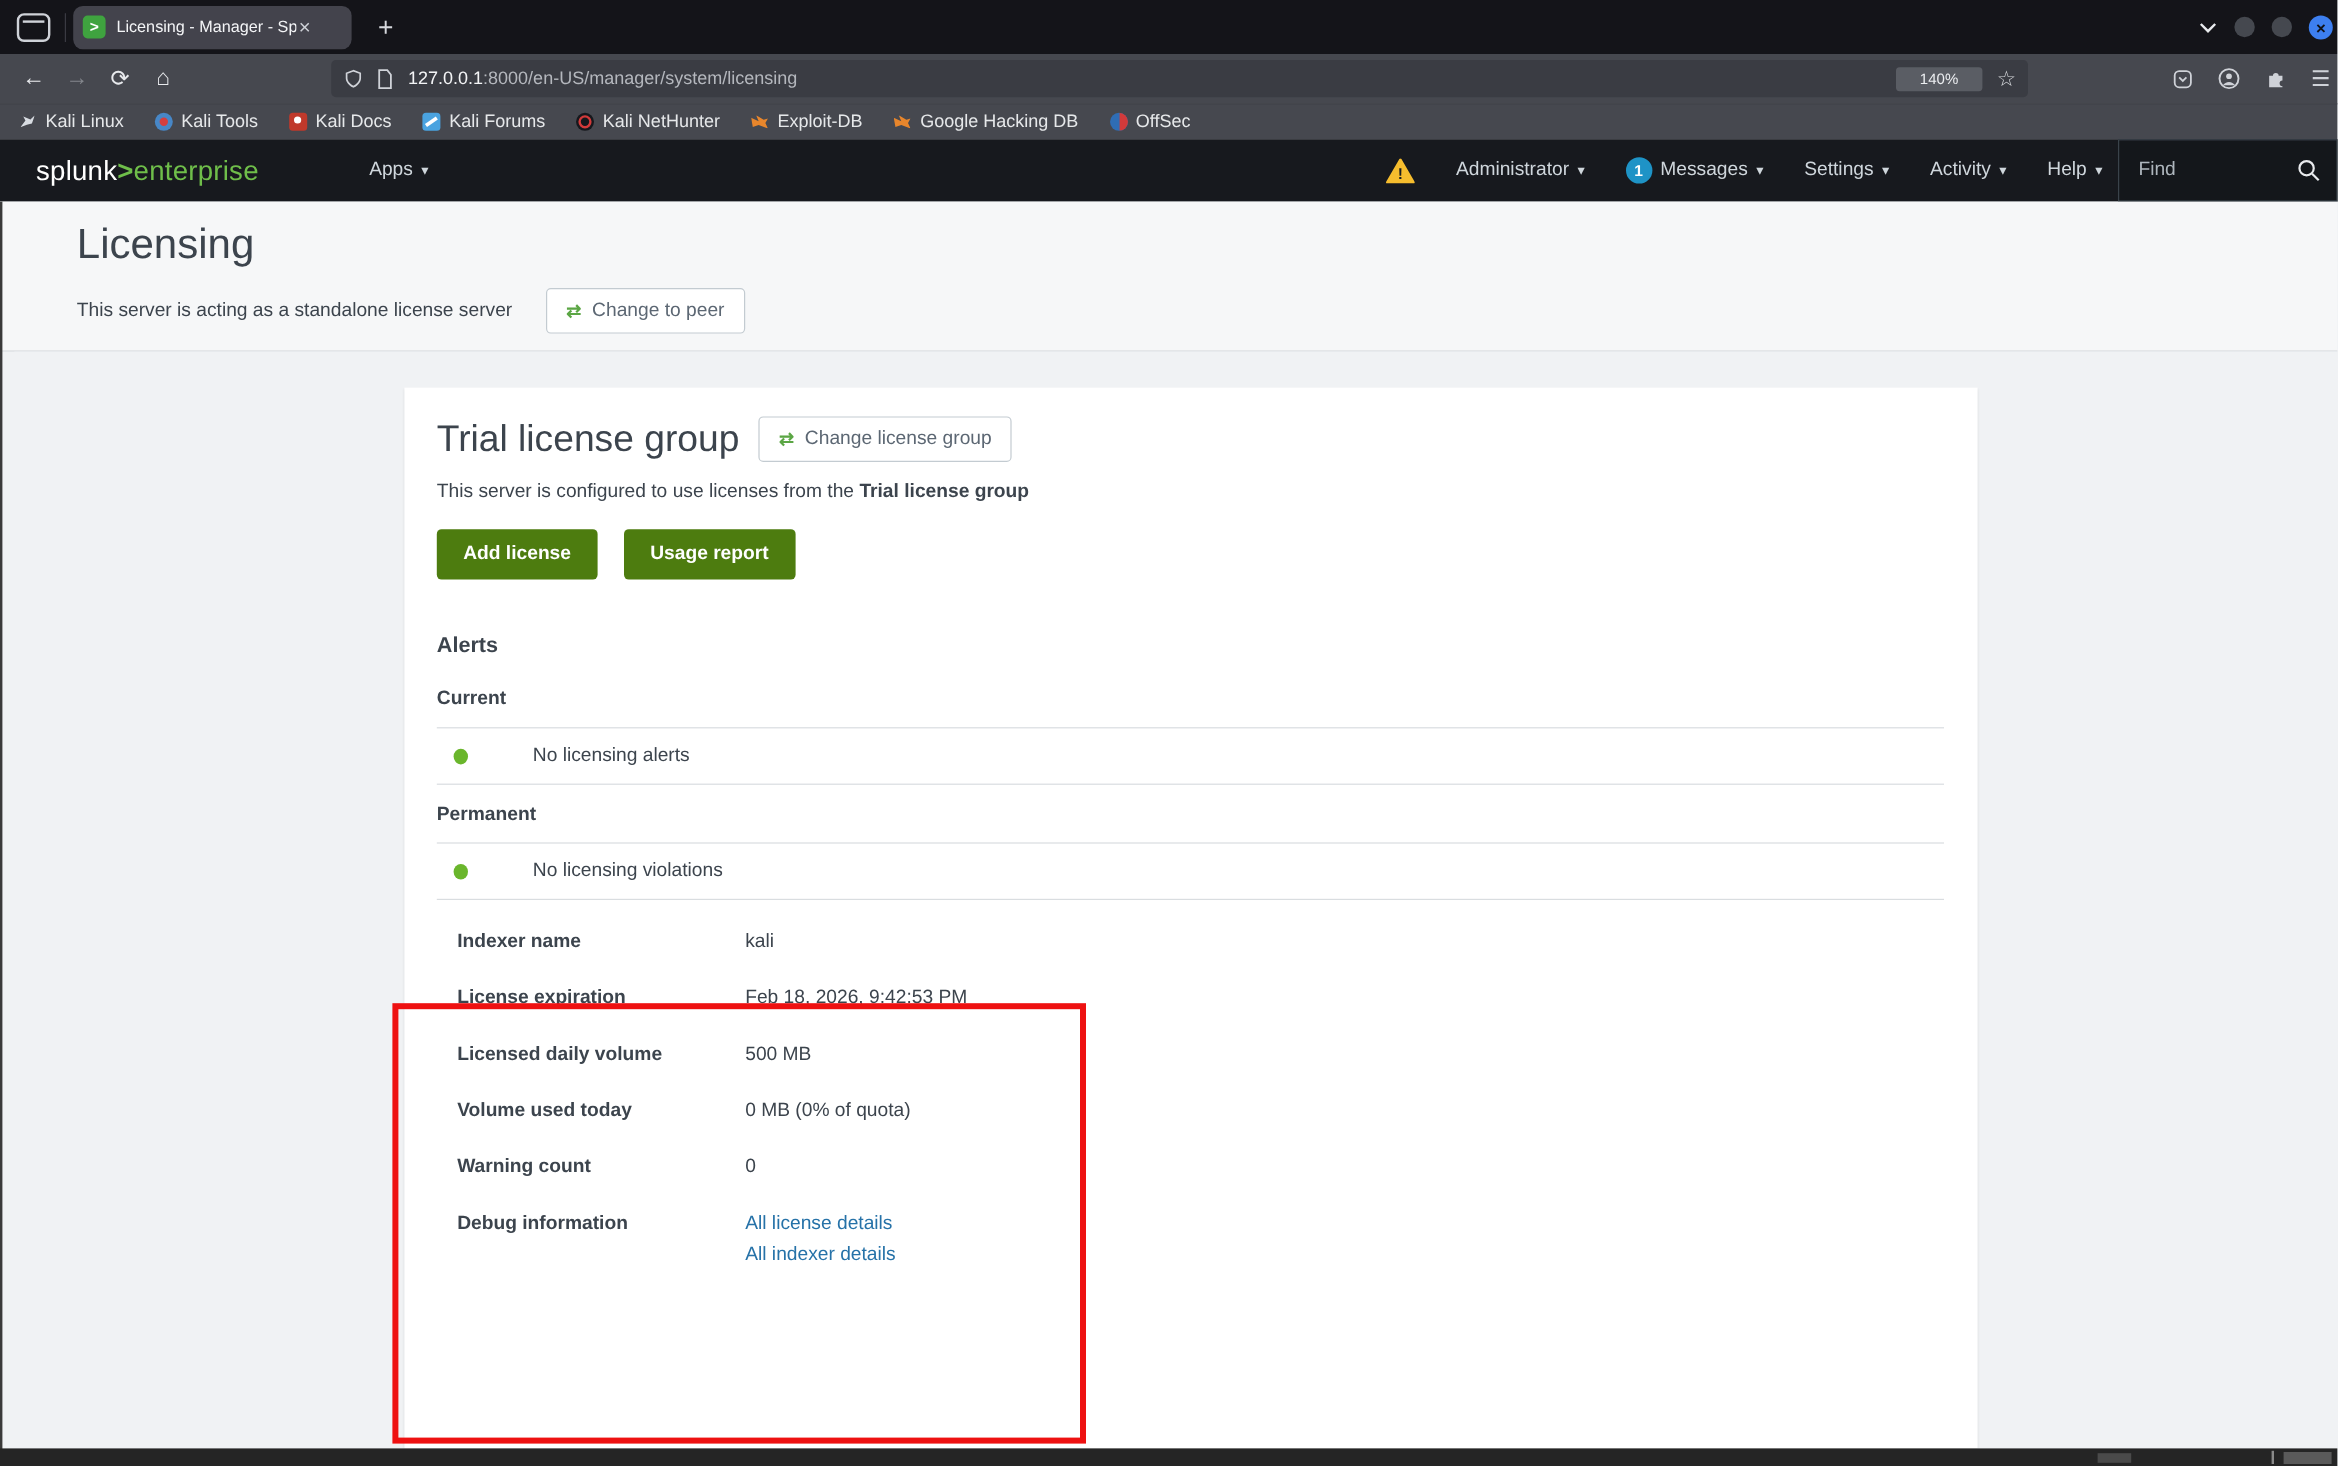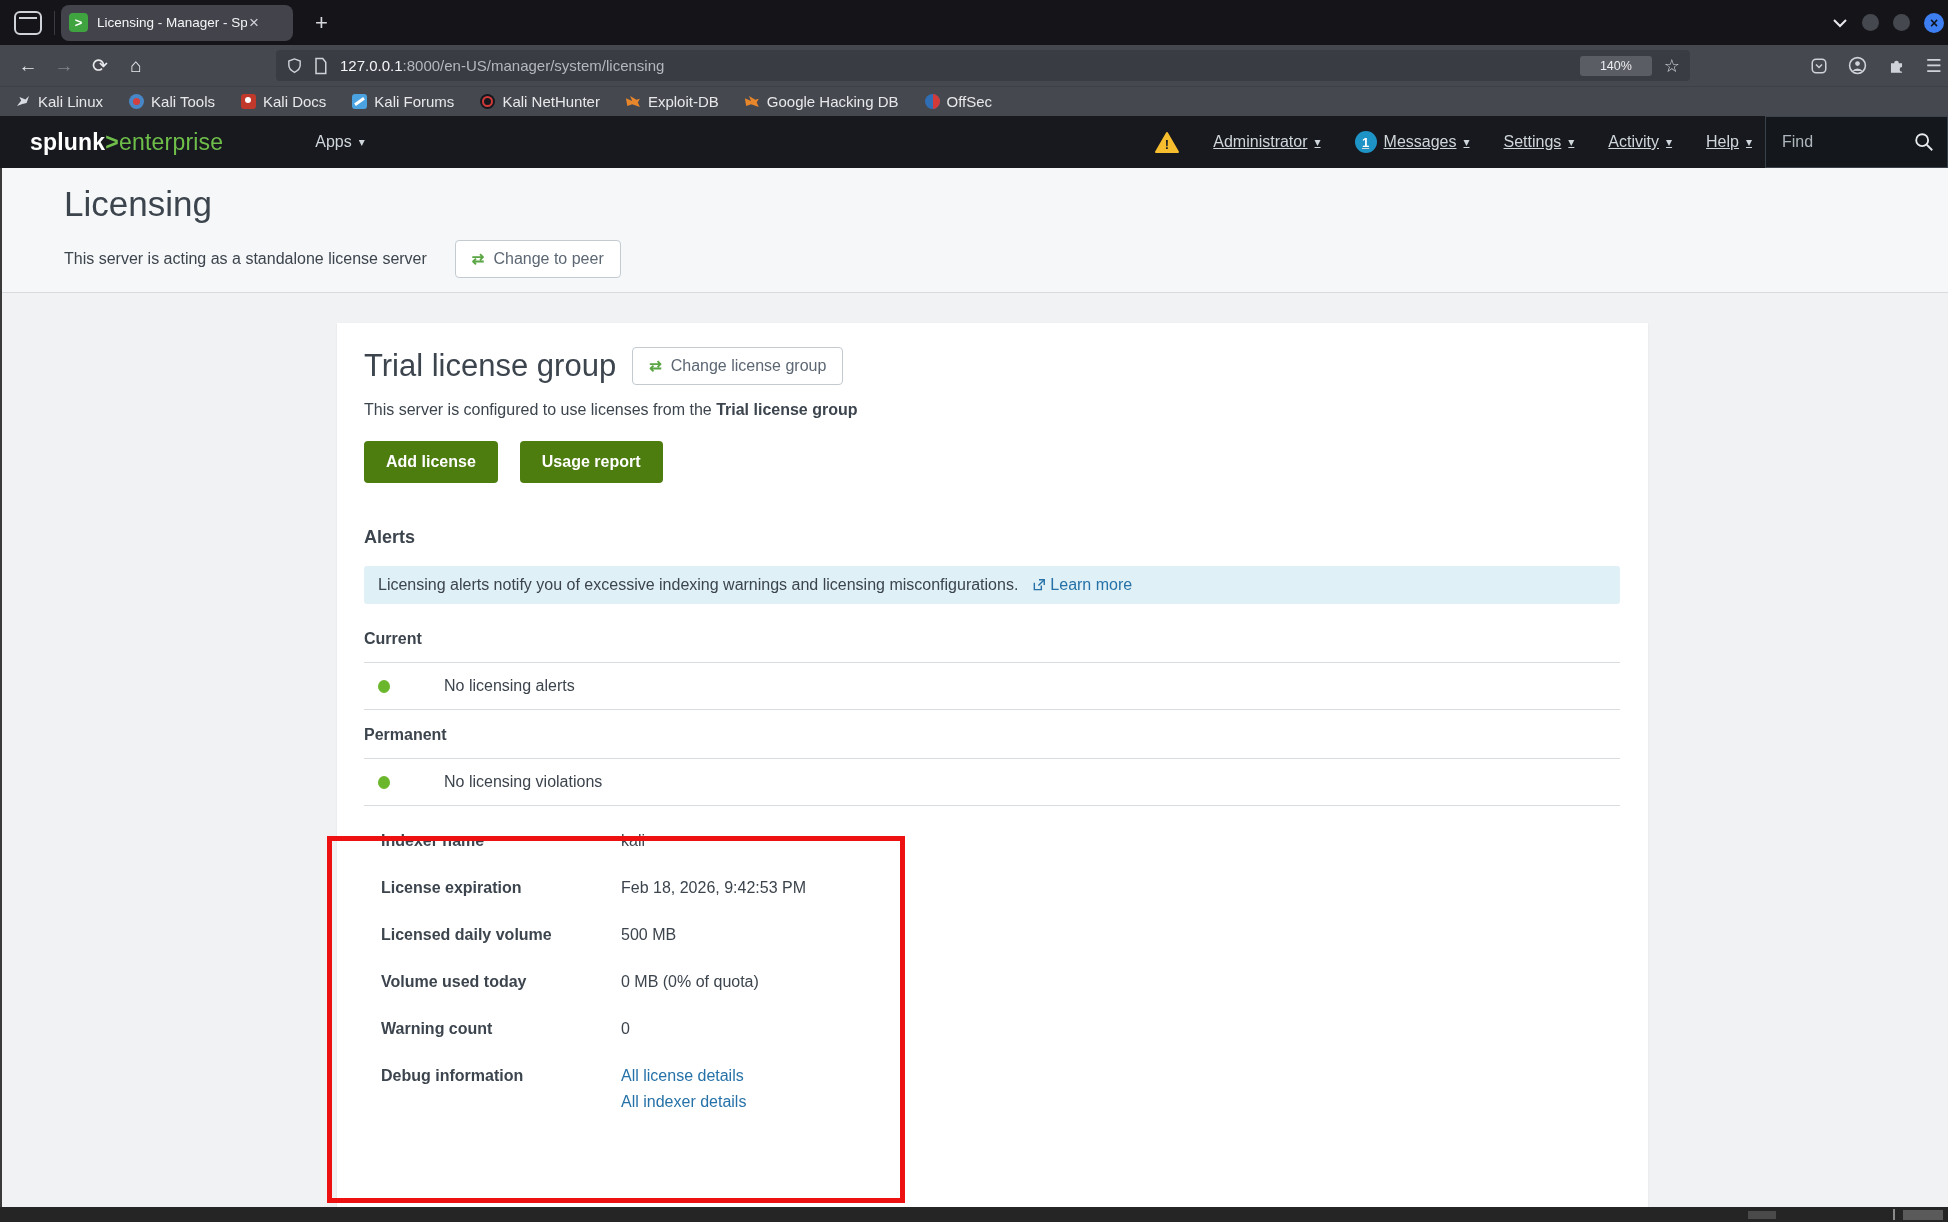--- a/index.html
+++ b/index.html
@@ -43,26 +43,26 @@
   .bmico.forums::after{content:"";position:absolute;left:2px;top:6px;width:11px;height:3px;background:#fff;transform:rotate(-35deg);}
   .bmico.nethunter{background:#16181d;border-radius:50%;}
   .bmico.nethunter::after{content:"";position:absolute;left:2px;top:2px;width:11px;height:11px;border-radius:50%;border:2.5px solid #d23a3a;box-sizing:border-box;}
   .bmico.bird{background:transparent;}
   .bmico.bird::after{content:"";position:absolute;left:0;top:2px;width:14px;height:11px;background:#e8862c;clip-path:polygon(0 20%,45% 45%,30% 0,75% 35%,100% 25%,85% 60%,100% 100%,45% 75%,10% 90%);}
   .bmico.offsec{background:#2f6db5;border-radius:50%;overflow:hidden;}
   .bmico.offsec::after{content:"";position:absolute;right:0;top:0;width:7px;height:15px;background:#d23a3a;}
   
   .splunkbar{position:absolute;left:0;top:116px;width:1948px;height:52px;background:#17191e;display:flex;align-items:center;}
   .slogo{margin-left:30px;font-size:23px;letter-spacing:.2px;}
-  .slogo .w{color:#fff;font-weight:bold;}
+  .slogo .w{color:#fff;font-weight:normal;}
   .slogo .g{color:#6fbe4a;font-weight:bold;}
   .slogo .e{color:#6fbe4a;font-weight:normal;}
   .apps{color:#cfd6dc;font-size:16px;margin-left:92px;display:flex;align-items:center;gap:7px;}
   .smenu{position:absolute;right:196px;top:0;height:52px;display:flex;align-items:center;gap:34px;}
-  .smenu .item{color:#cfd6dc;font-size:16px;display:flex;align-items:center;gap:7px;white-space:nowrap;text-decoration:underline;}
+  .smenu .item{color:#cfd6dc;font-size:16px;display:flex;align-items:center;gap:7px;white-space:nowrap;}
   .caret{font-size:12px;color:#cfd6dc;}
   .badge{width:22px;height:22px;border-radius:50%;background:#1e93c6;color:#fff;font-size:13px;font-weight:bold;display:flex;align-items:center;justify-content:center;}
   .findbox{position:absolute;right:0;top:0;width:183px;height:52px;background:#14171b;border:1px solid #3a434b;box-sizing:border-box;display:flex;align-items:center;}
   .findbox input{background:transparent;border:none;outline:none;color:#cfd6dc;font-size:16px;width:120px;margin-left:14px;font-family:"Liberation Sans",sans-serif;}
   .findbox input::placeholder{color:#aeb6bd;opacity:1;}
   .findbox svg{margin-left:auto;margin-right:12px;}
   
   .pagehead{position:absolute;left:0;top:168px;width:1948px;height:125px;background:#f6f7f8;border-bottom:1px solid #d7dbde;box-sizing:border-box;}
   .pagehead h1{margin:0;position:absolute;left:64px;top:16px;font-size:35px;font-weight:500;color:#3c444d;}
   .standalone-row{position:absolute;left:64px;top:72px;display:flex;align-items:center;gap:28px;}
@@ -253,31 +253,20 @@
           <span>Change license group</span>
         </span>
     </div>
     <div class="group-desc"><span>This server is configured to use licenses from the </span><b>Trial license group</b></div>
     <div class="btnrow">
       <button class="btn-green">Add license</button>
       <button class="btn-green">Usage report</button>
     </div>
 
     <div class="alerts-title">Alerts</div>
-    <div class="banner">
-      <span>Licensing alerts notify you of excessive indexing warnings and licensing misconfigurations.</span>
-      <a href="#" class="link">
-        <svg width="14" height="14" viewBox="0 0 24 24">
-            <path d="M4 8 v12 h12 v-7" fill="none" stroke="#2672a8" stroke-width="2.4"></path>
-            <path d="M12 3 h9 v9" fill="none" stroke="#2672a8" stroke-width="2.4"></path>
-            <line x1="21" y1="3" x2="11" y2="13" stroke="#2672a8" stroke-width="2.4"></line>
-          </svg>
-        <span>Learn more</span>
-      </a>
-    </div>
 
     <div class="alert-sec-label">Current</div>
     <div class="hr"></div>
     <div class="alert-row">
       <span class="dot"></span>
       <span class="alert-status">No licensing alerts</span>
     </div>
     <div class="hr" style="margin-top:0"></div>
     <div class="alert-sec-label" style="margin-top:16px">Permanent</div>
     <div class="hr"></div>

